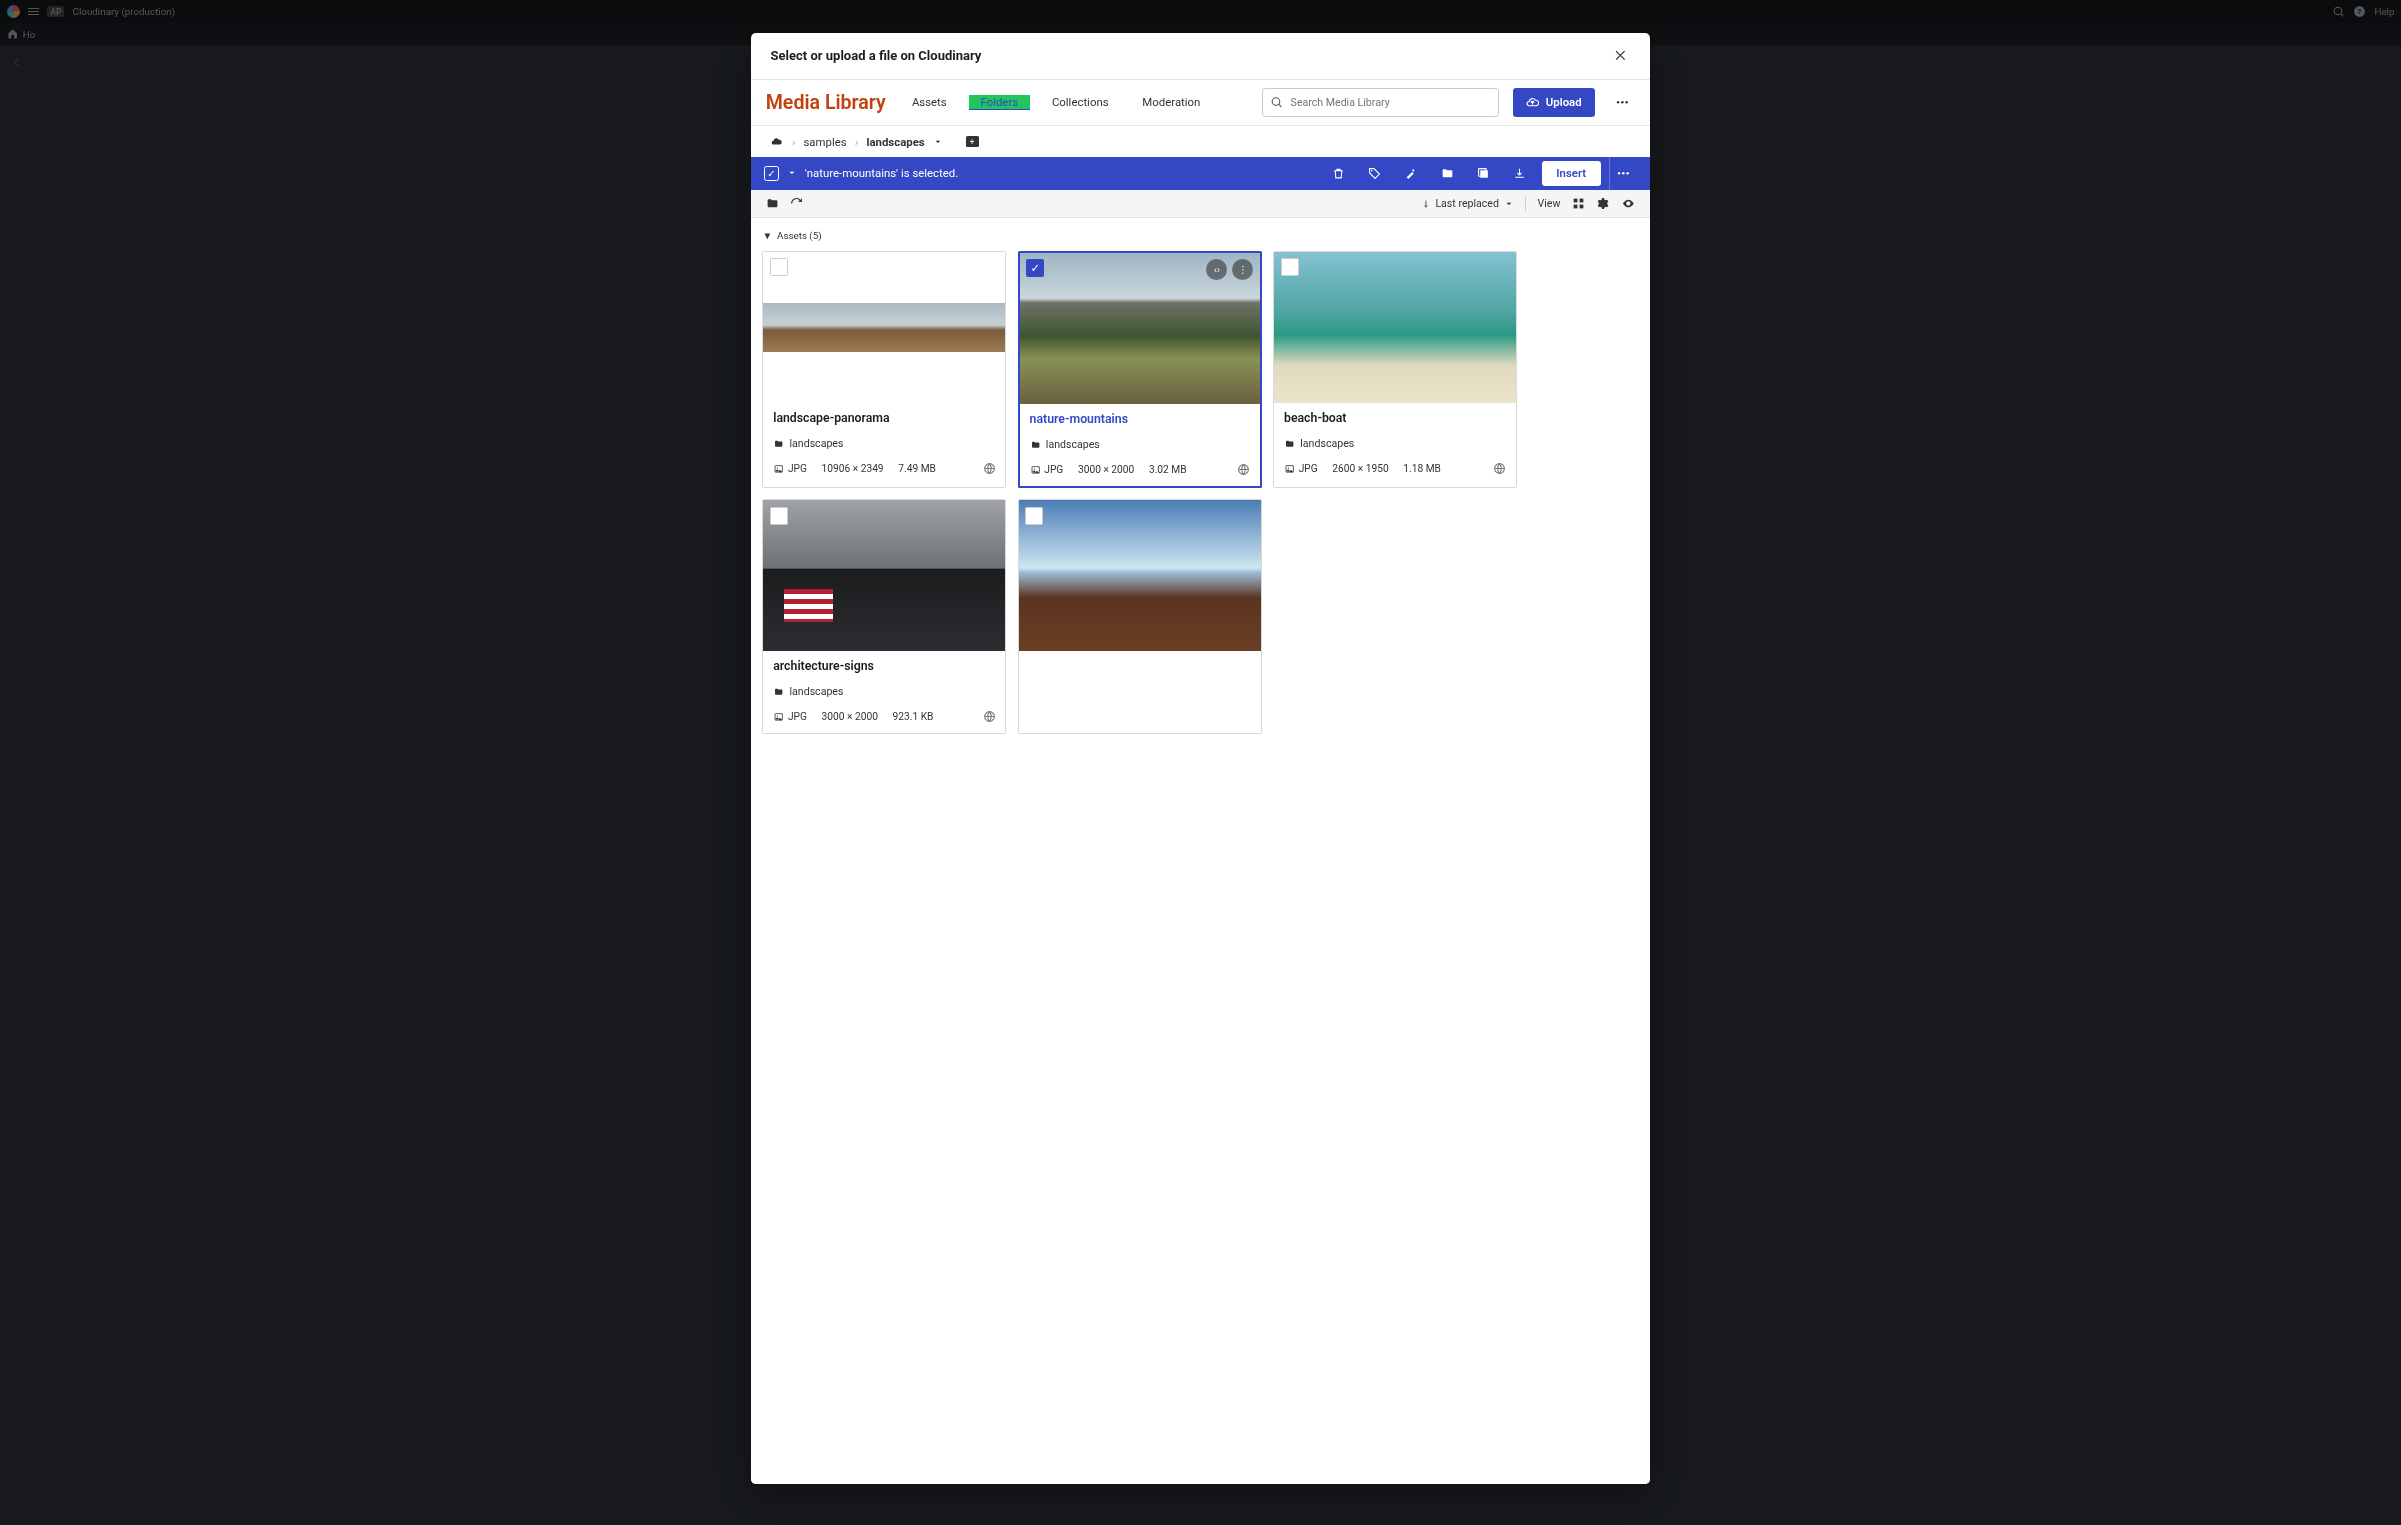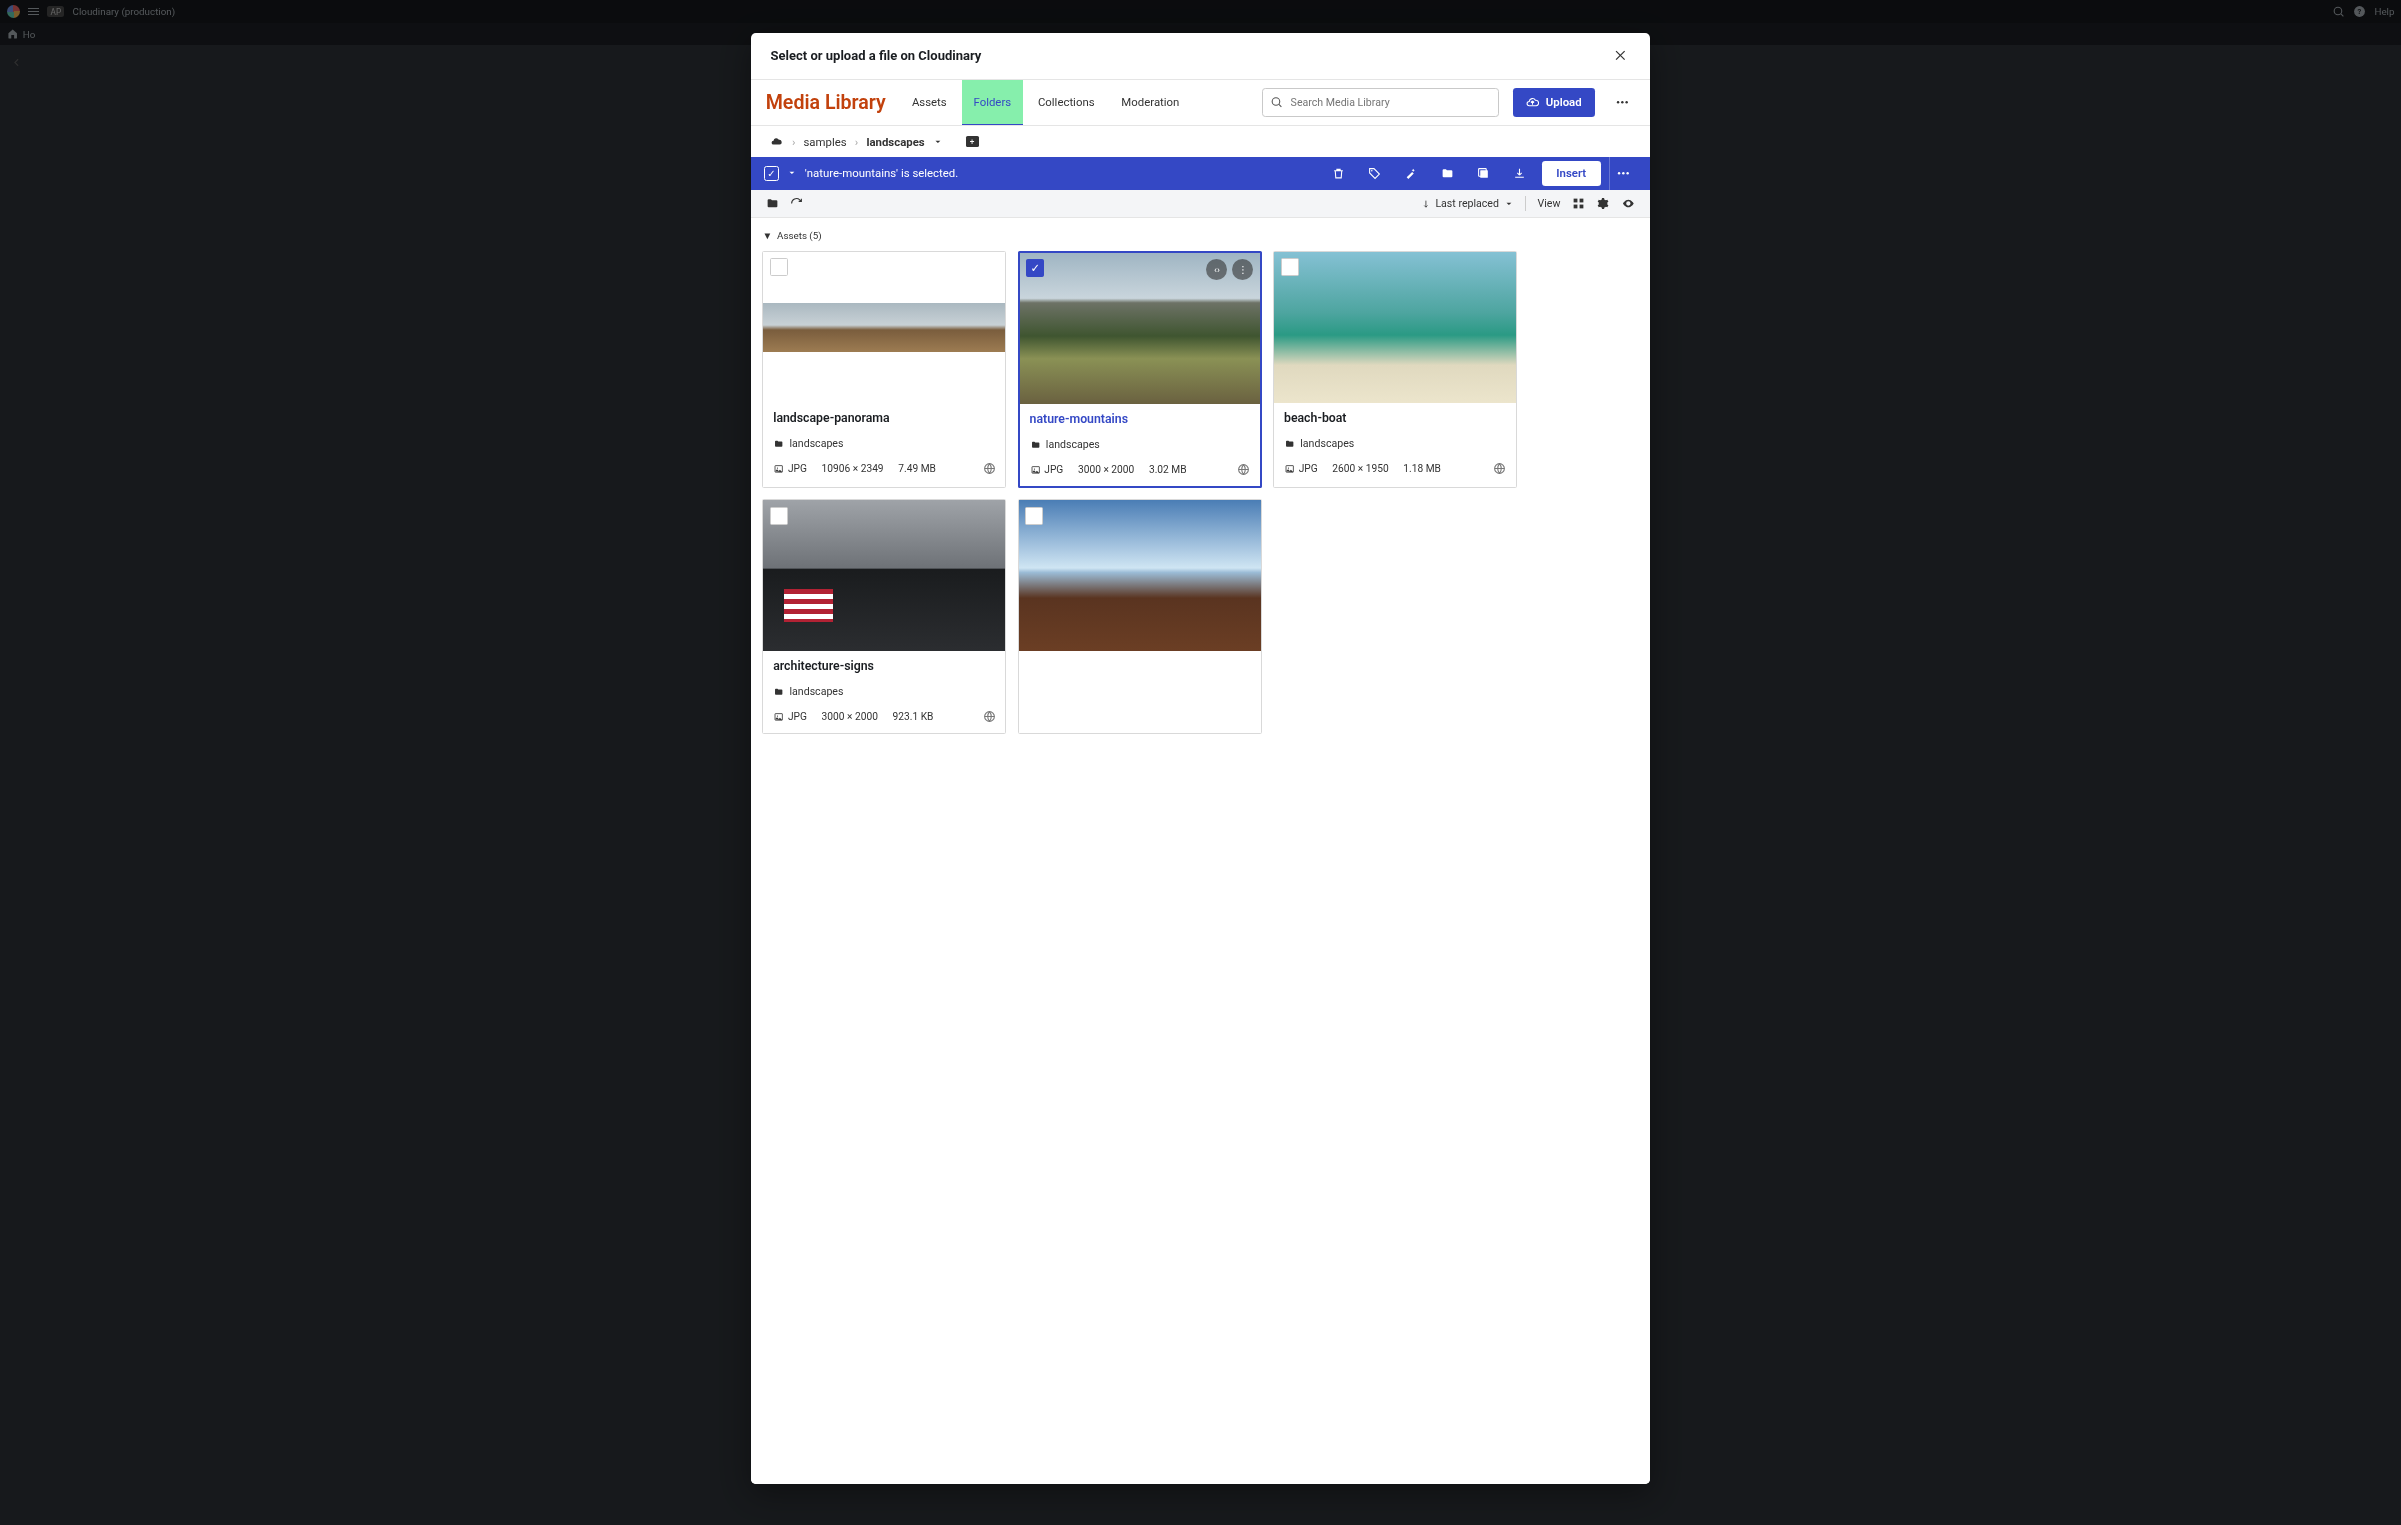--- a/index.html
+++ b/index.html
@@ -24,23 +24,23 @@
   
   .modal-header { display:flex; align-items:center; justify-content:space-between; padding: 13px 19.6px; }
   .modal-header .title { font-size: 13px; font-weight: 700; color:#1a1d21;}
   .modal-header .close { width:19.6px; height:19.6px; display:flex; align-items:center; justify-content:center; cursor:pointer; color:#333; font-size:16.3px;}
 
   
   .content { flex:1; display:flex; flex-direction:column; overflow:hidden; }
 
   .topline { display:flex; align-items:center; padding: 0px 14.7px 0 14.7px; border-top:0.8px solid #e5e5e5; gap: 14.7px; }
   .topline .big-title { font-size: 19.6px; font-weight: 600; color:#c2410c; padding: 11.4px 0;}
-  .tabs { display:flex; gap: 4px; align-self:stretch;}
+  .tabs { display:flex; gap: 11px; align-self:stretch;align-items:center;}
   .tab { padding: 0 11.4px; display:flex; align-items:center; font-size:11.4px; color:#333; cursor:pointer; border-bottom: 1.6px solid transparent;}
-  .tab.active { color:#3448c5; background:#86efac; border-bottom:1.6px solid #3448c5;}
+  .tab.active { color:#3448c5; background:#22c55e; border-bottom:1.6px solid #3448c5;}
   .topline .spacer{flex:1;}
   .search-wrap{ position:relative; }
   .search-input{ width:237px; height:29px; border:0.8px solid #c9c9c9; border-radius:3.3px; padding:0 8.2px 0 28px; font-size:10.6px; outline:none;}
   .search-icon{ position:absolute; left:8.2px; top:50%; transform:translateY(-50%); color:#555;}
   .upload-btn{ background:#3448c5; color:#fff; border:none; border-radius:3.3px; height:29px; padding: 0 13px; display:flex; align-items:center; gap:6.5px; font-size:11.4px; font-weight:600; cursor:pointer;}
   .more-dots{ width:26px; height:26px; display:flex; align-items:center; justify-content:center; cursor:pointer; color:#333; font-size:16.3px;}
 
   
   .breadcrumb{ display:flex; align-items:center; gap:8.2px; padding: 8.2px 18px; border-top:0.8px solid #e5e5e5; font-size:11.4px; color:#333;}
   .breadcrumb .sep{color:#aaa;}

